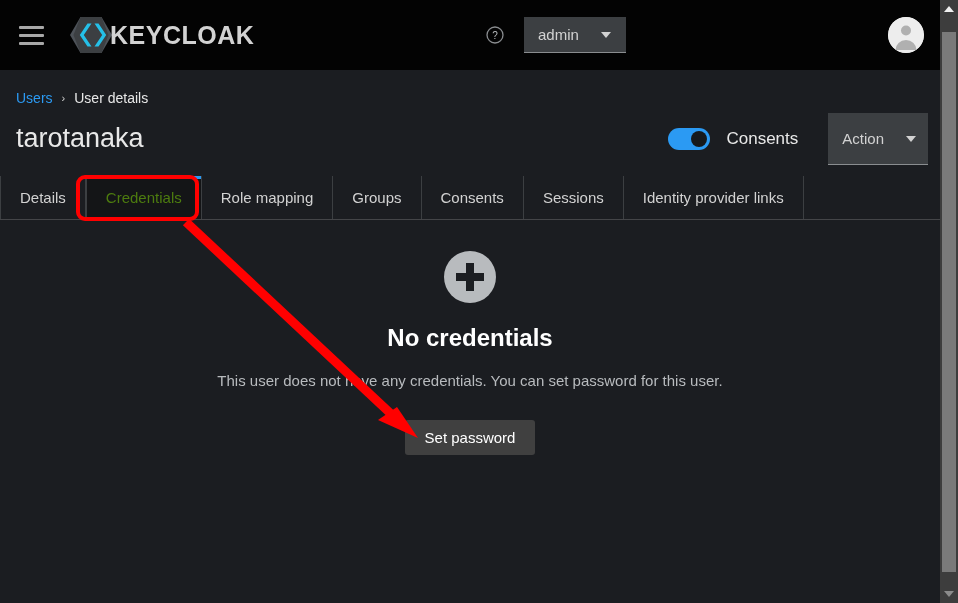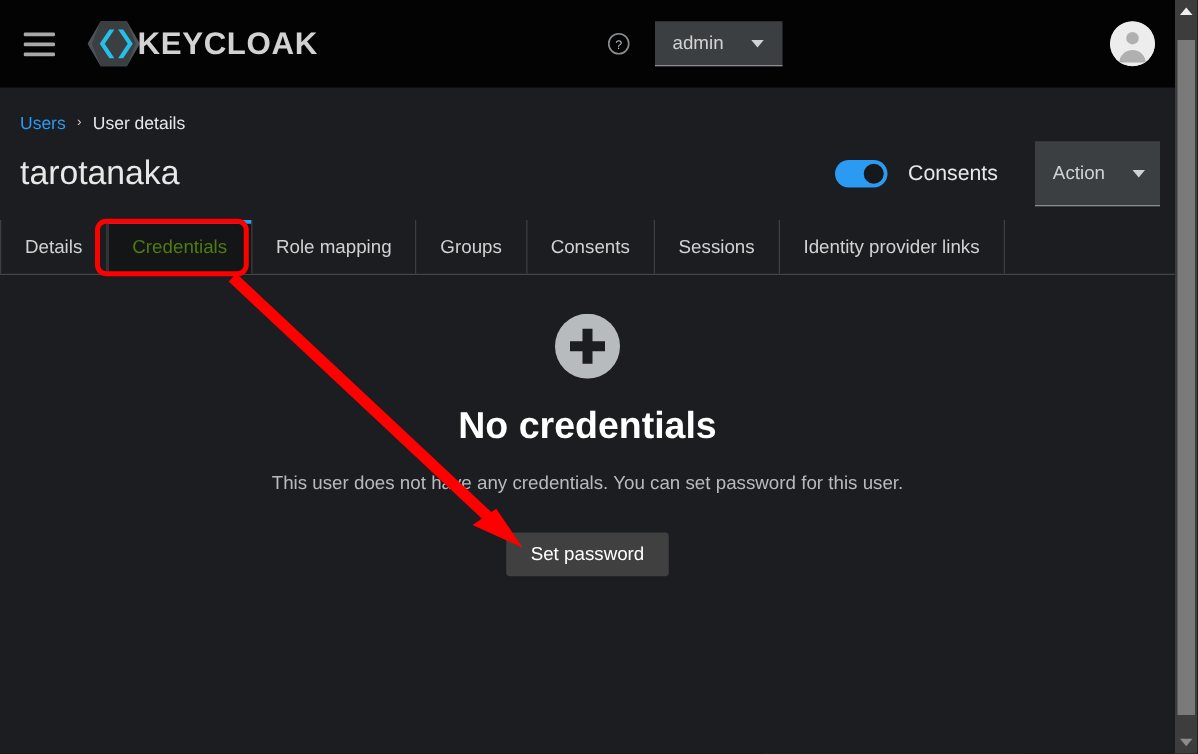--- a/index.html
+++ b/index.html
@@ -139,21 +139,21 @@
   .content {
     position: absolute; top: 221px; left: 0;
     width: 940px; height: 382px; background: #1b1d21;
   }
   .empty-state {
     display: flex; flex-direction: column; align-items: center;
     padding-top: 30px;
   }
   .empty-icon { width: 52px; height: 52px; }
   .empty-title {
-    font-size: 30px; color: #ffffff; font-weight: bold;
+    font-size: 24px; color: #ffffff; font-weight: bold;
     margin-top: 21px;
   }
   .empty-body {
     font-size: 15px; color: #b8bbbe; margin-top: 20px;
   }
   .primary-btn {
     margin-top: 31px;
     background: #404040; color: #ffffff;
     border: none; border-radius: 3px;
     font-size: 15px; font-family: "Liberation Sans", sans-serif;

